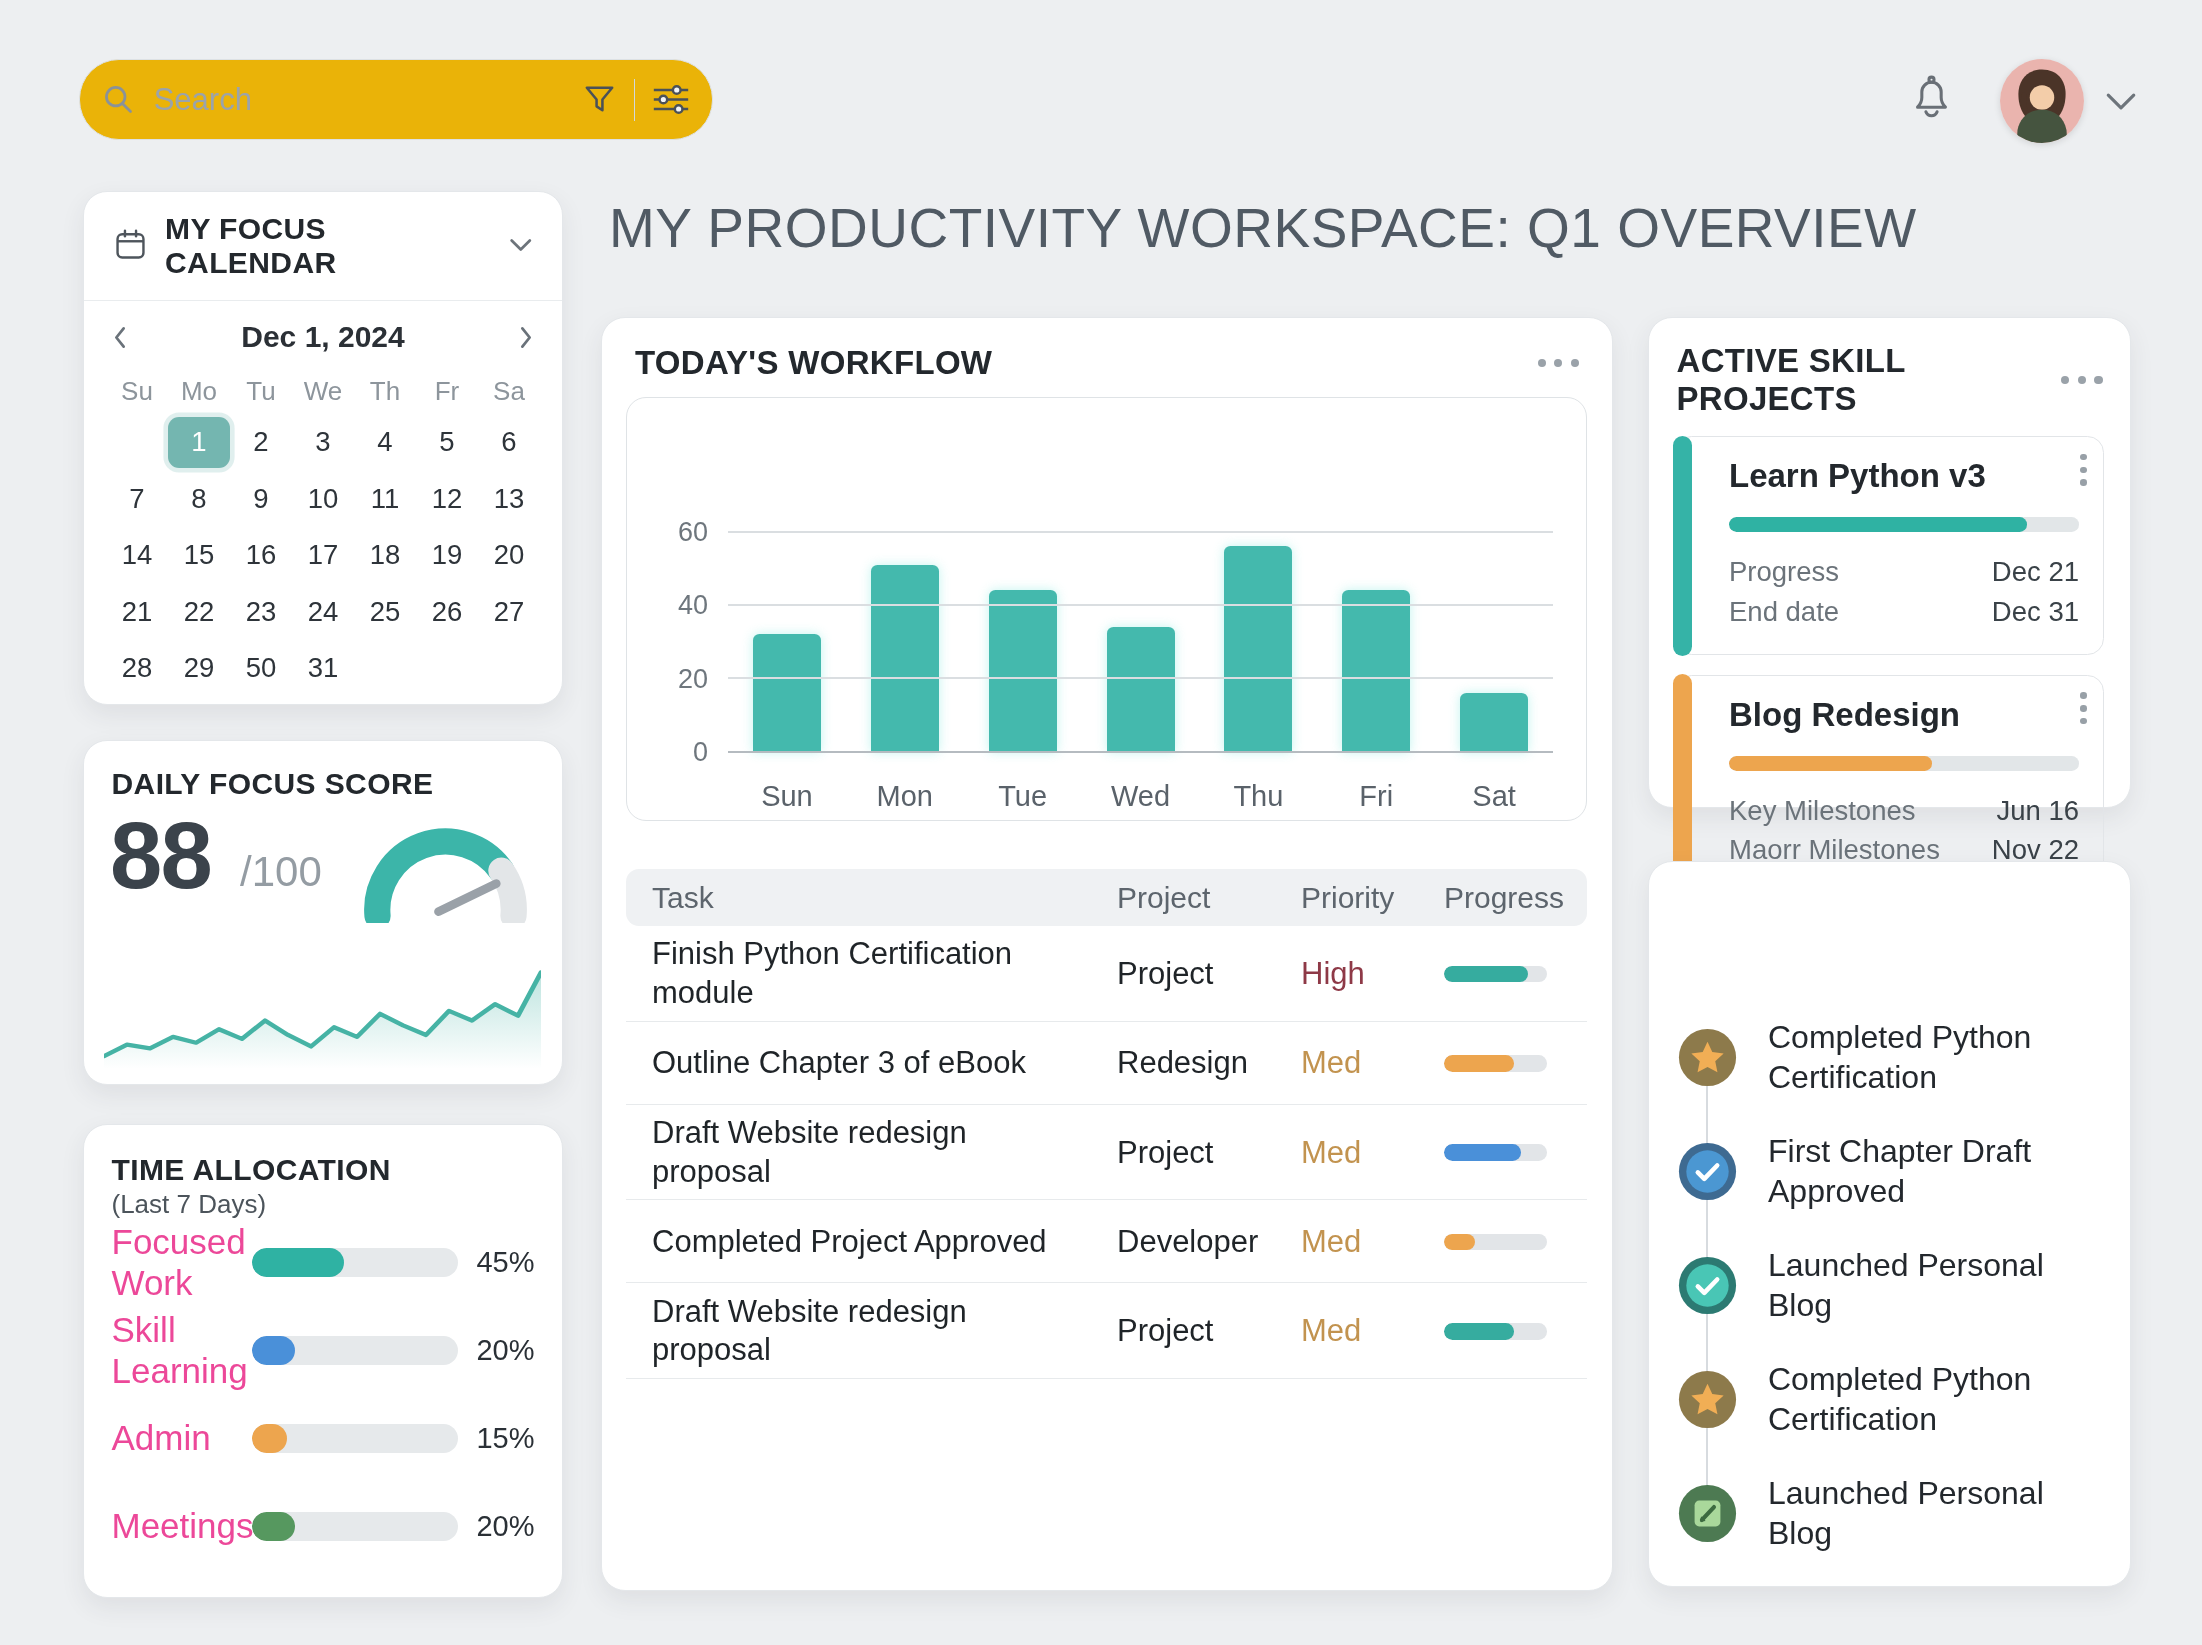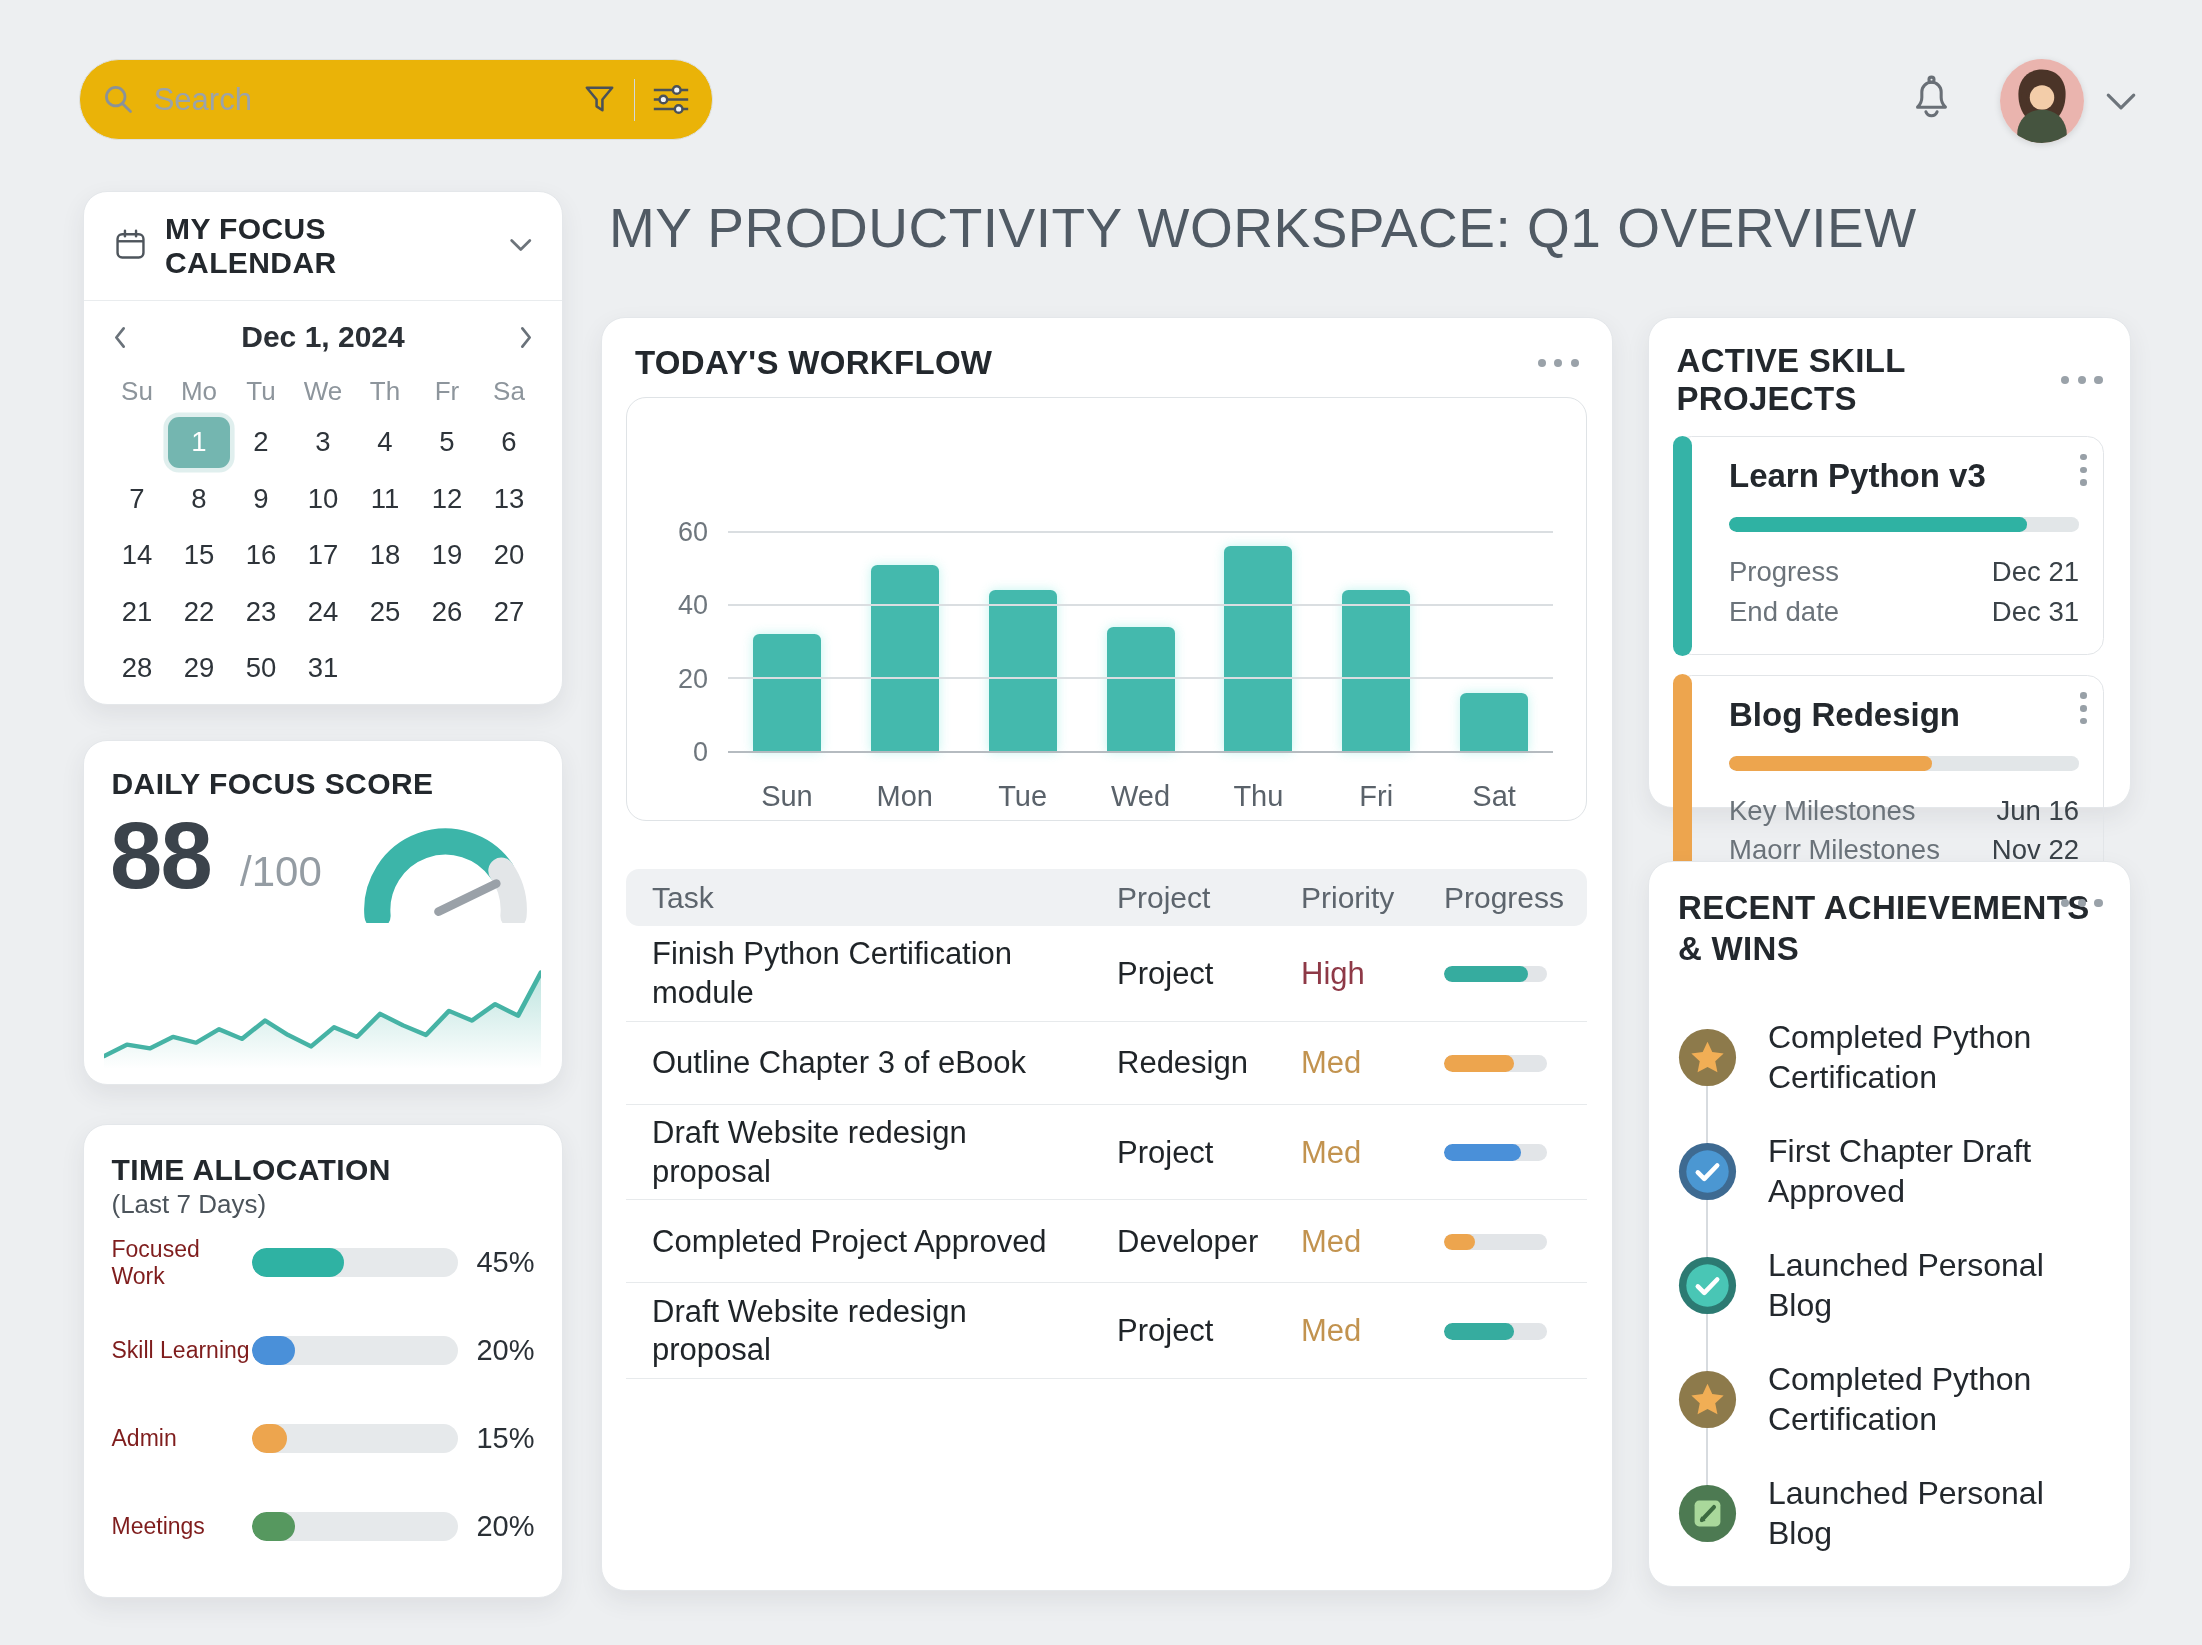--- a/index.html
+++ b/index.html
@@ -40,21 +40,21 @@
   .score-num{position:absolute;left:26px;top:61px;font-size:94px;font-weight:700;color:#3b434b;letter-spacing:-1.8px}
   .score-total{position:absolute;left:156px;top:107px;font-size:42px;color:#949ca3}
   .gauge{position:absolute;right:24px;top:77px;width:185px;height:105px}
   .spark{position:absolute;left:20px;bottom:14.7px;width:437px;height:110px}
   
   #time-card{left:83px;top:1124px;width:478px;height:472px}
   .tc-head{padding:27.5px 27.5px 0;display:flex;align-items:baseline;gap:2px;flex-wrap:wrap}
   .tc-sub{font-size:26px;color:#4c545b}
   .tc-rows{position:absolute;left:27.5px;right:27.5px;top:99px}
   .tc-row{display:flex;align-items:center;height:77px;margin-bottom:11px}
-  .tc-label{width:140px;font-size:23px;line-height:1.15;color:#7f1d1d}
+  .tc-label{width:140px;font-size:35px;line-height:1.15;color:#ec4899}
   .tc-track{flex:1;height:29px;border-radius:14.7px;background:#e6e9eb;overflow:hidden}
   .tc-fill{height:100%;border-radius:14.7px}
   .tc-val{width:77px;text-align:right;font-size:29px;color:#2a3036}
   
   #workflow-card{left:601px;top:317px;width:1010px;height:1272px}
   .wf-header{display:flex;align-items:center;justify-content:space-between;padding:26px 33px 0}
   .chart-panel{position:absolute;left:24px;top:79px;width:961px;height:424px;border:1.8px solid #dfe3e6;border-radius:20px;box-sizing:border-box}
   .cp-title{position:absolute;left:29px;top:24px;font-size:32px;font-weight:700;color:#23282d}
   .plot{position:absolute;left:101px;top:134px;width:825px;height:220px}
   .gridline{position:absolute;left:0;right:0;height:1.8px;background:#dadee1}
@@ -460,29 +460,20 @@
           <div class="proj-row">
             <span class="lab">Maorr Milestones</span>
             <span class="val">Nov 22</span>
           </div>
         </div>
       </div>
     </div>
 </div>
 
 <div class="card" id="achievements-card">
-  <div class="ach-header">
-    <span class="big-title">RECENT ACHIEVEMENTS</span>
-    <span class="big-title">&amp; WINS</span>
-    <span class="dots">
-        <i></i>
-        <i></i>
-        <i></i>
-      </span>
-  </div>
   <div class="timeline">
     <div class="tl-line"></div>
     <div id="ach-list">
         <div class="tl-item">
           <div class="tl-icon"><svg viewBox="0 0 64 64">
               <circle cx="32" cy="32" r="31" fill="#8d7a4b"></circle>
               <path d="M32 15l5.2 11.1 12.3 1.5-9.1 8.4 2.4 12.1L32 42.2 21.2 48.1l2.4-12.1-9.1-8.4 12.3-1.5z" fill="#f1ae55"></path>
             </svg></div>
           <div class="tl-label">Completed Python Certification</div>
         </div>

